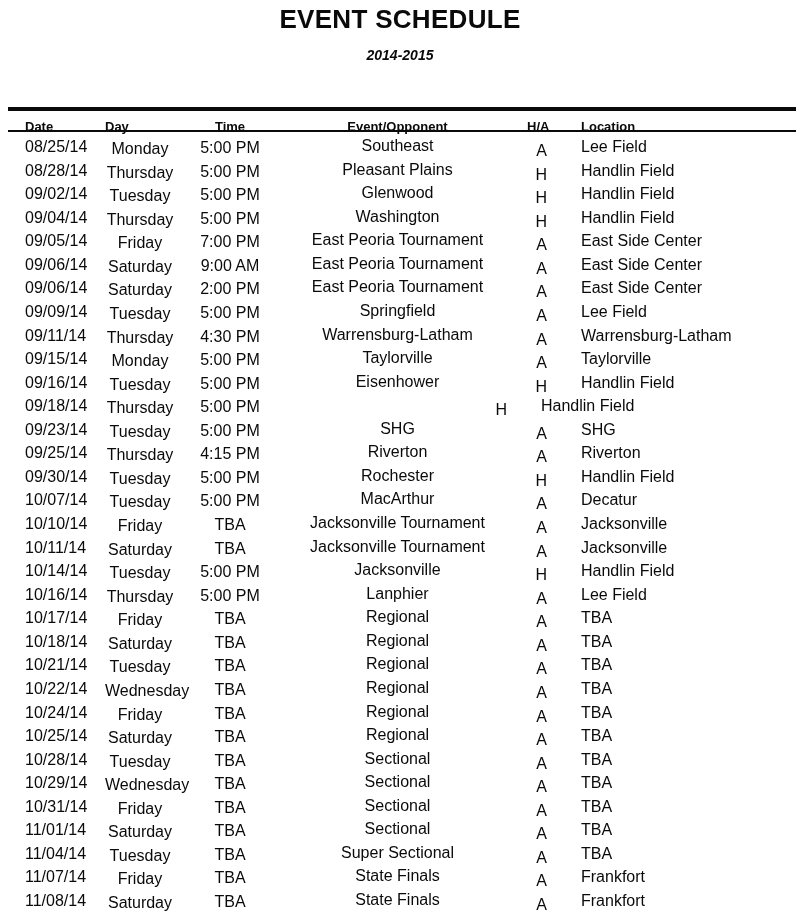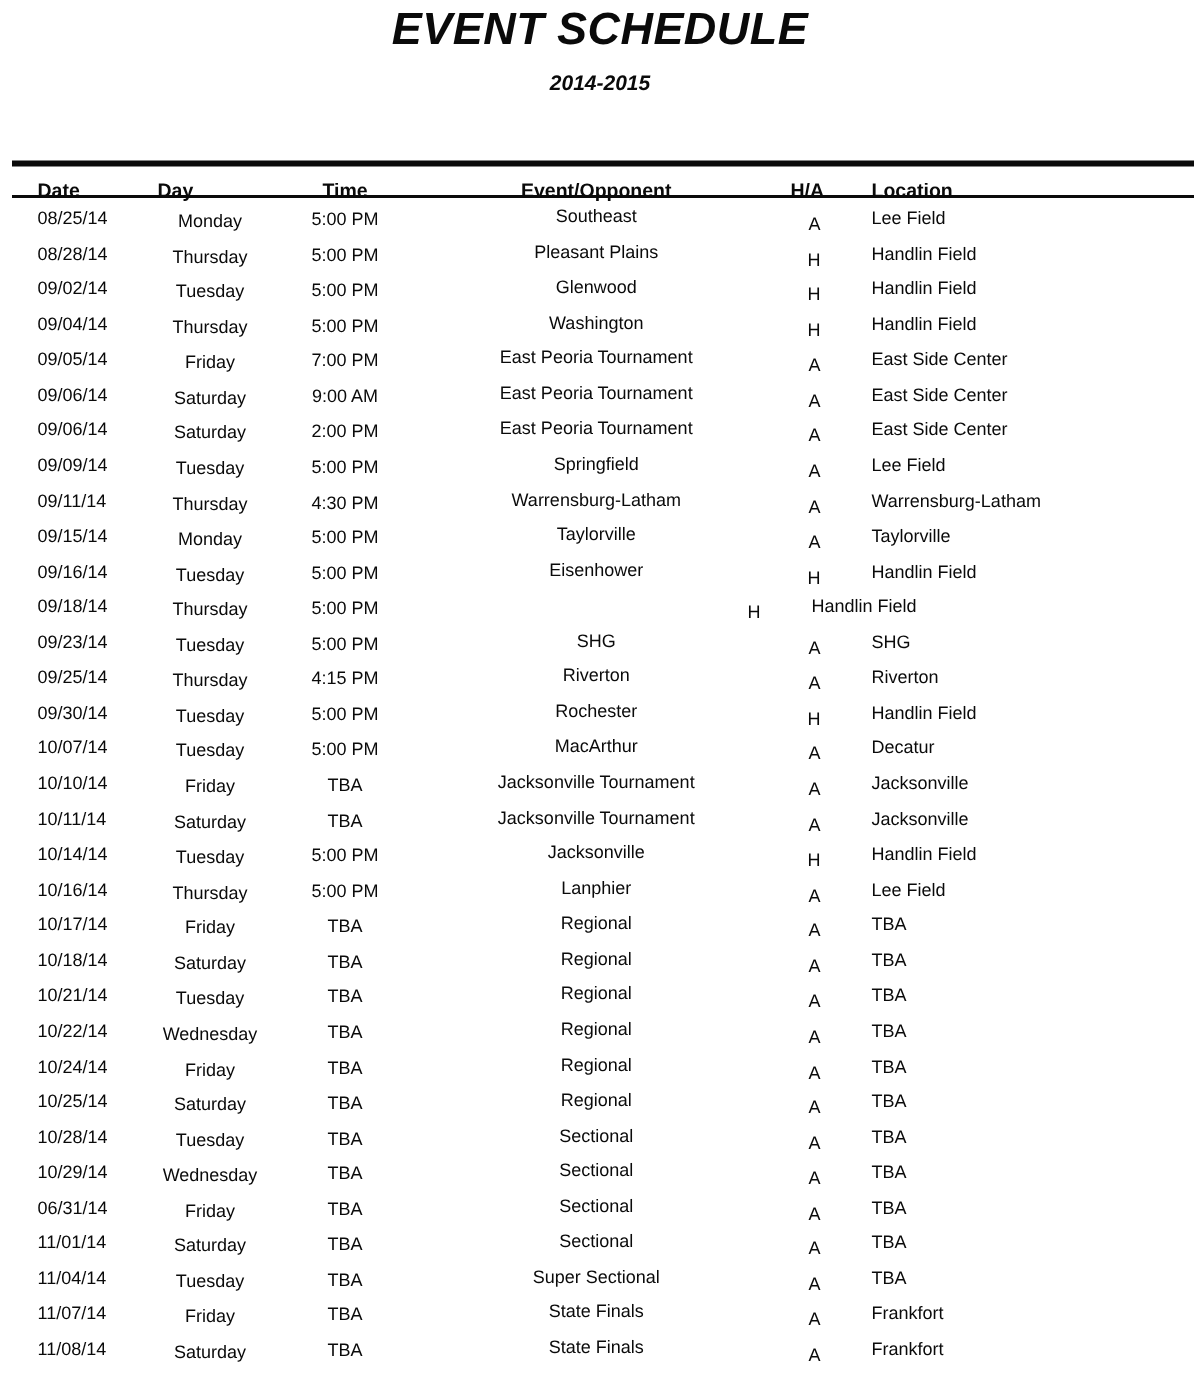--- a/index.html
+++ b/index.html
@@ -25,25 +25,24 @@
     width: 100%;
     text-align: center;
   }
   .school-name {
     font-size: 21px;
     font-weight: bold;
     line-height: 24px;
     letter-spacing: 0.2px;
   }
   .doc-title {
-    font-size: 30px;
+    font-size: 26px;
     font-weight: bold;
     line-height: 27px;
     letter-spacing: 0.3px;
-    font-style: italic;
   }
   .season {
     margin-top: 14px;
     font-size: 14px;
     font-weight: bold;
     font-style: italic;
     line-height: 16px;
   }
   .team {
     font-size: 19px;
@@ -90,21 +89,21 @@
     padding-top: 3px;
   }
   .tbody {
     position: absolute;
     top: 133px;
     left: 0;
     width: 800px;
   }
   .tbody .tr {
     height: 23.57px;
-    font-size: 12px;
+    font-size: 16px;
   }
   .td, .th {
     padding-top: 5px;
     white-space: nowrap;
     overflow: visible;
   }
   .c-date { padding-left: 25px; text-align: left; }
   .c-day  { text-align: center; }
   .c-time { text-align: center; }
   .c-event{ padding-left: 3px; text-align: center; }
@@ -392,21 +391,21 @@
   <div class="tr">
     <div class="td c-date">10/29/14</div>
     <div class="td c-day">Wednesday</div>
     <div class="td c-time">TBA</div>
     <div class="td c-event">Sectional</div>
     <div class="td c-ha">A</div>
     <div class="td c-loc">TBA</div>
   </div>
 
   <div class="tr">
-    <div class="td c-date">06/31/14</div>
+    <div class="td c-date">10/31/14</div>
     <div class="td c-day">Friday</div>
     <div class="td c-time">TBA</div>
     <div class="td c-event">Sectional</div>
     <div class="td c-ha">A</div>
     <div class="td c-loc">TBA</div>
   </div>
 
   <div class="tr">
     <div class="td c-date">11/01/14</div>
     <div class="td c-day">Saturday</div>

